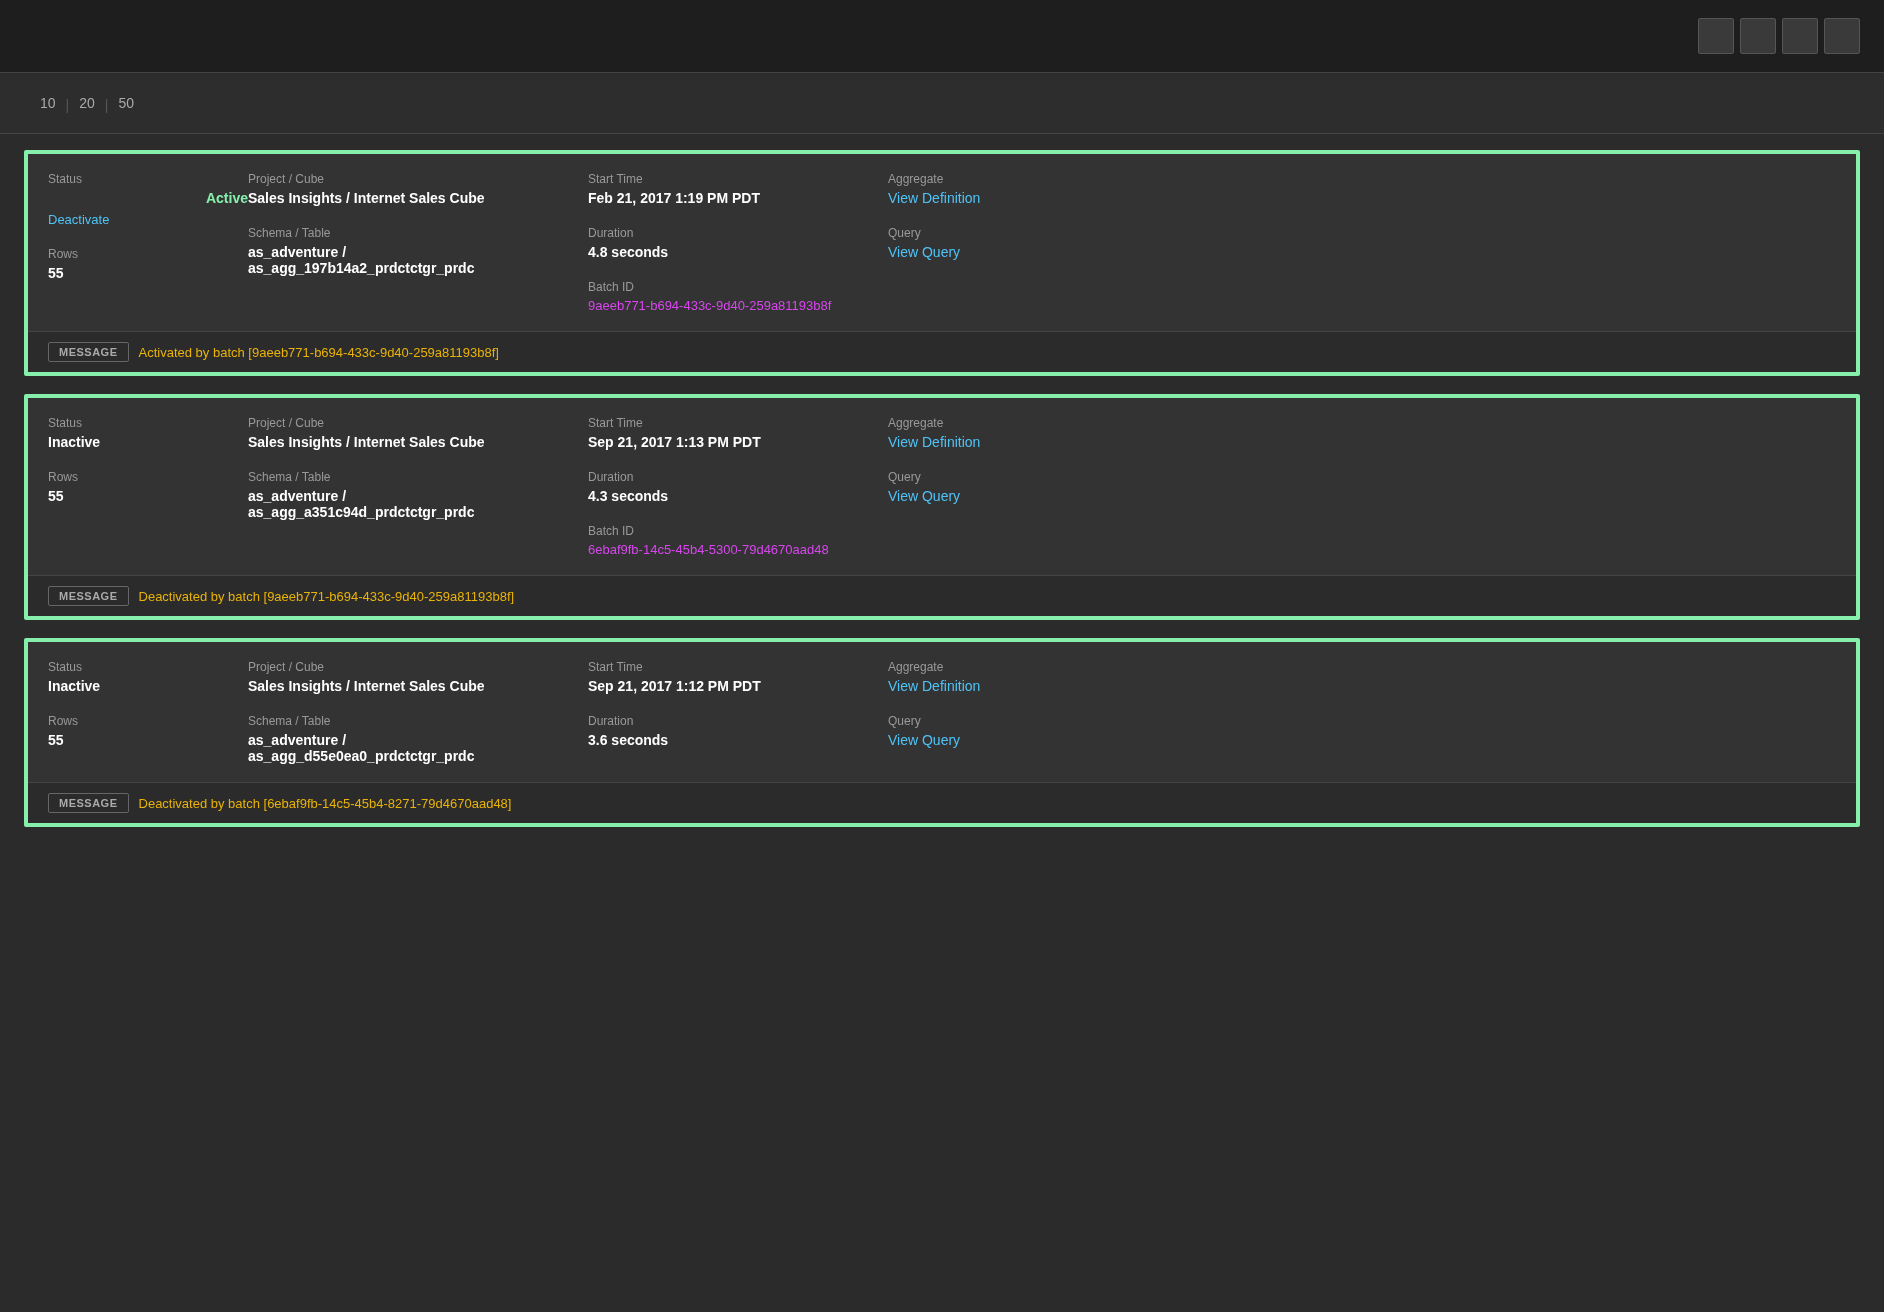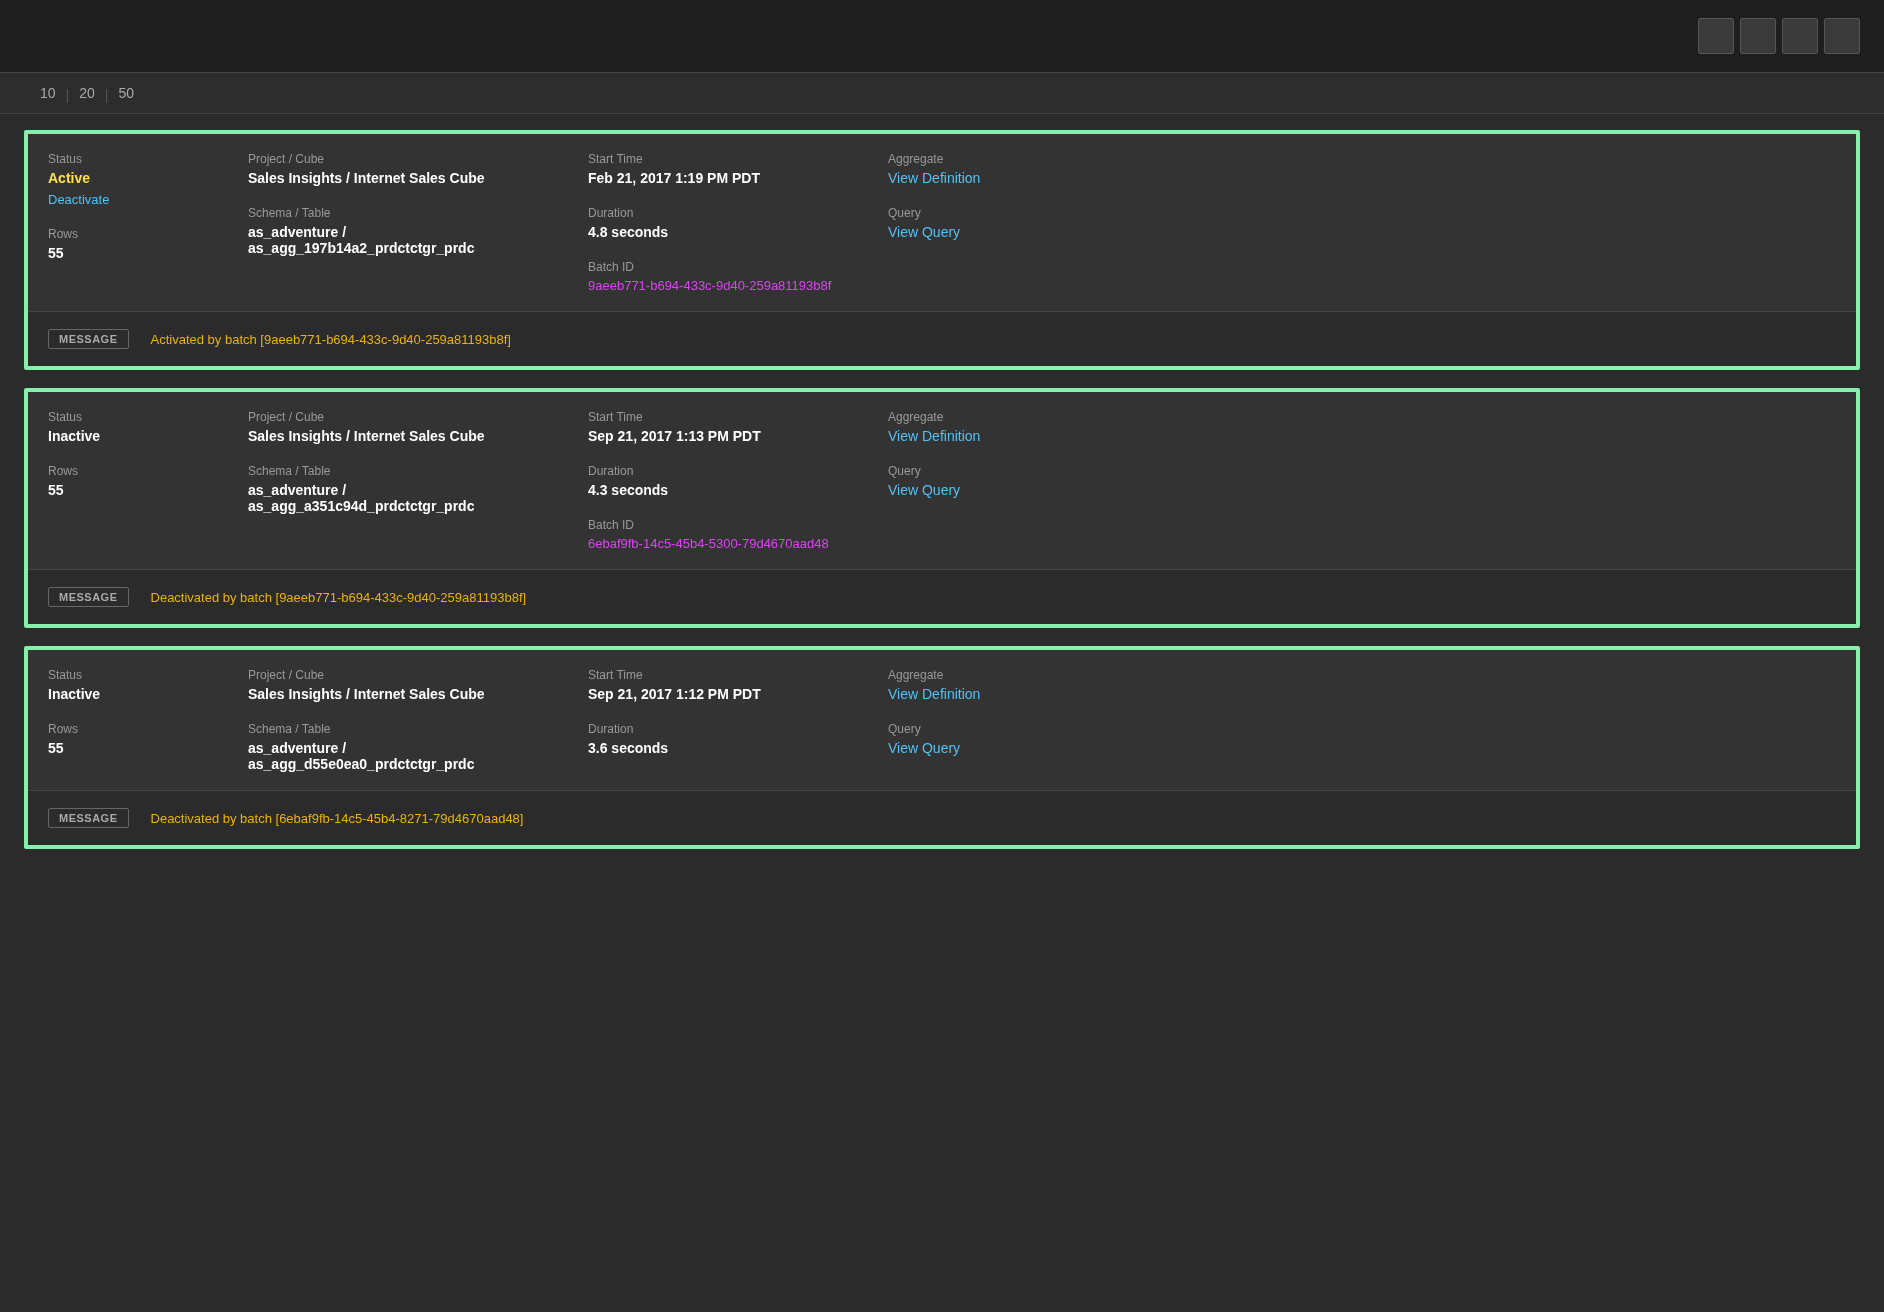--- a/index.html
+++ b/index.html
@@ -49,21 +49,21 @@
       height: 36px;
       display: flex;
       align-items: center;
       justify-content: center;
       font-size: 14px;
       border-radius: 2px;
     }
     .view-bar {
       background-color: #2d2d2d;
       border-bottom: 1px solid #444;
-      padding: 10px 24px;
+      padding: 20px 24px;
       display: flex;
       align-items: flex-end;
       gap: 4px;
     }
     .view-label {
       color: #aaa;
       margin-right: 6px;
     }
     .view-option {
       color: #aaa;
@@ -102,21 +102,22 @@
       color: #999;
       font-size: 12px;
       font-weight: normal;
     }
     .field-value {
       color: #fff;
       font-weight: bold;
       font-size: 14px;
     }
     .field-value.active {
-      color: #fde047;
+      color: #86efac;
+      text-align: right;
     }
     .field-value.link {
       color: #4fc3f7;
       font-weight: normal;
       cursor: pointer;
     }
     .deactivate-link {
       color: #4fc3f7;
       font-size: 13px;
       cursor: pointer;
@@ -124,24 +125,24 @@
     }
     .batch-id {
       color: #d946ef;
       font-size: 13px;
       font-weight: normal;
       word-break: break-all;
     }
     .message-bar {
       background-color: #2b2b2b;
       border-top: 1px solid #444;
-      padding: 17px 20px;
-      display: flex;
-      align-items: center;
-      gap: 22px;
+      padding: 10px 20px;
+      display: flex;
+      align-items: center;
+      gap: 10px;
     }
     .message-tag {
       background: transparent;
       border: 1px solid #666;
       color: #aaa;
       padding: 3px 10px;
       font-size: 11px;
       font-weight: bold;
       letter-spacing: 0.5px;
       border-radius: 2px;

